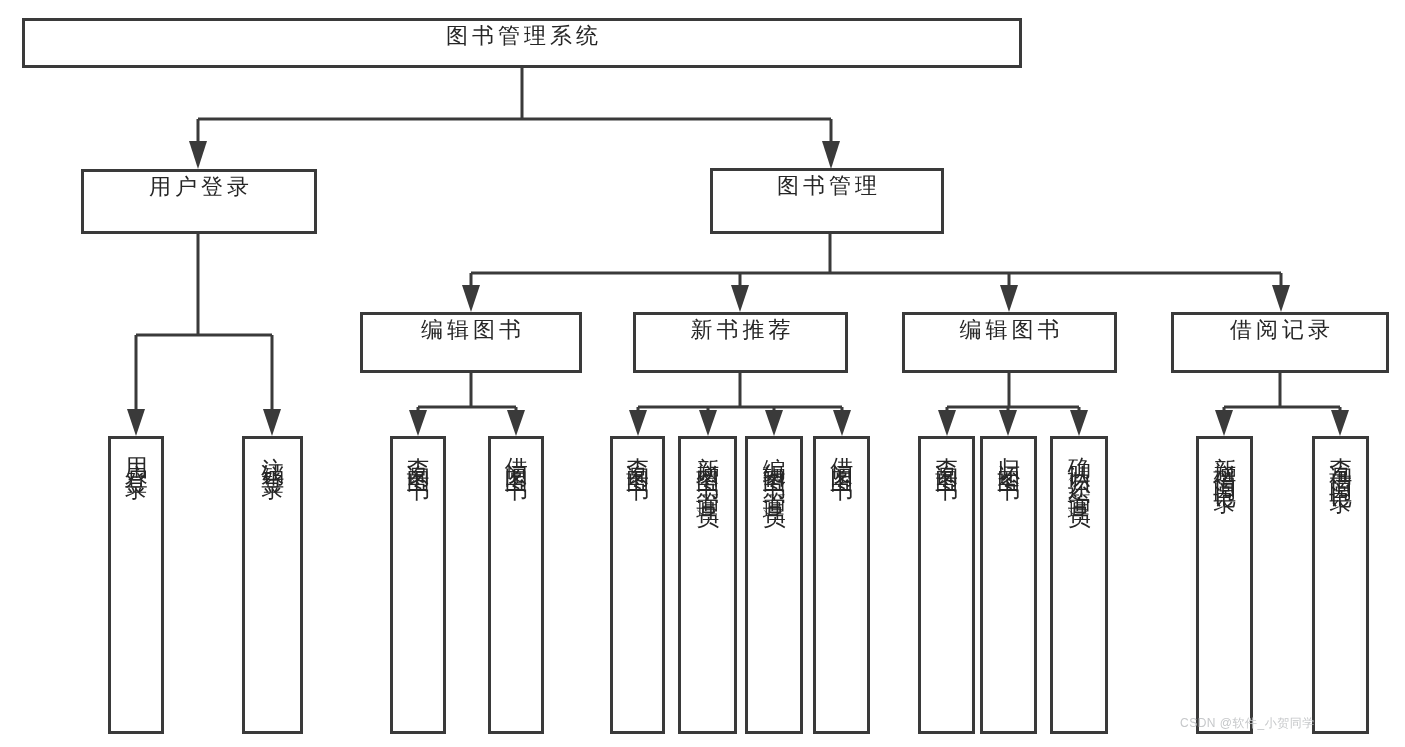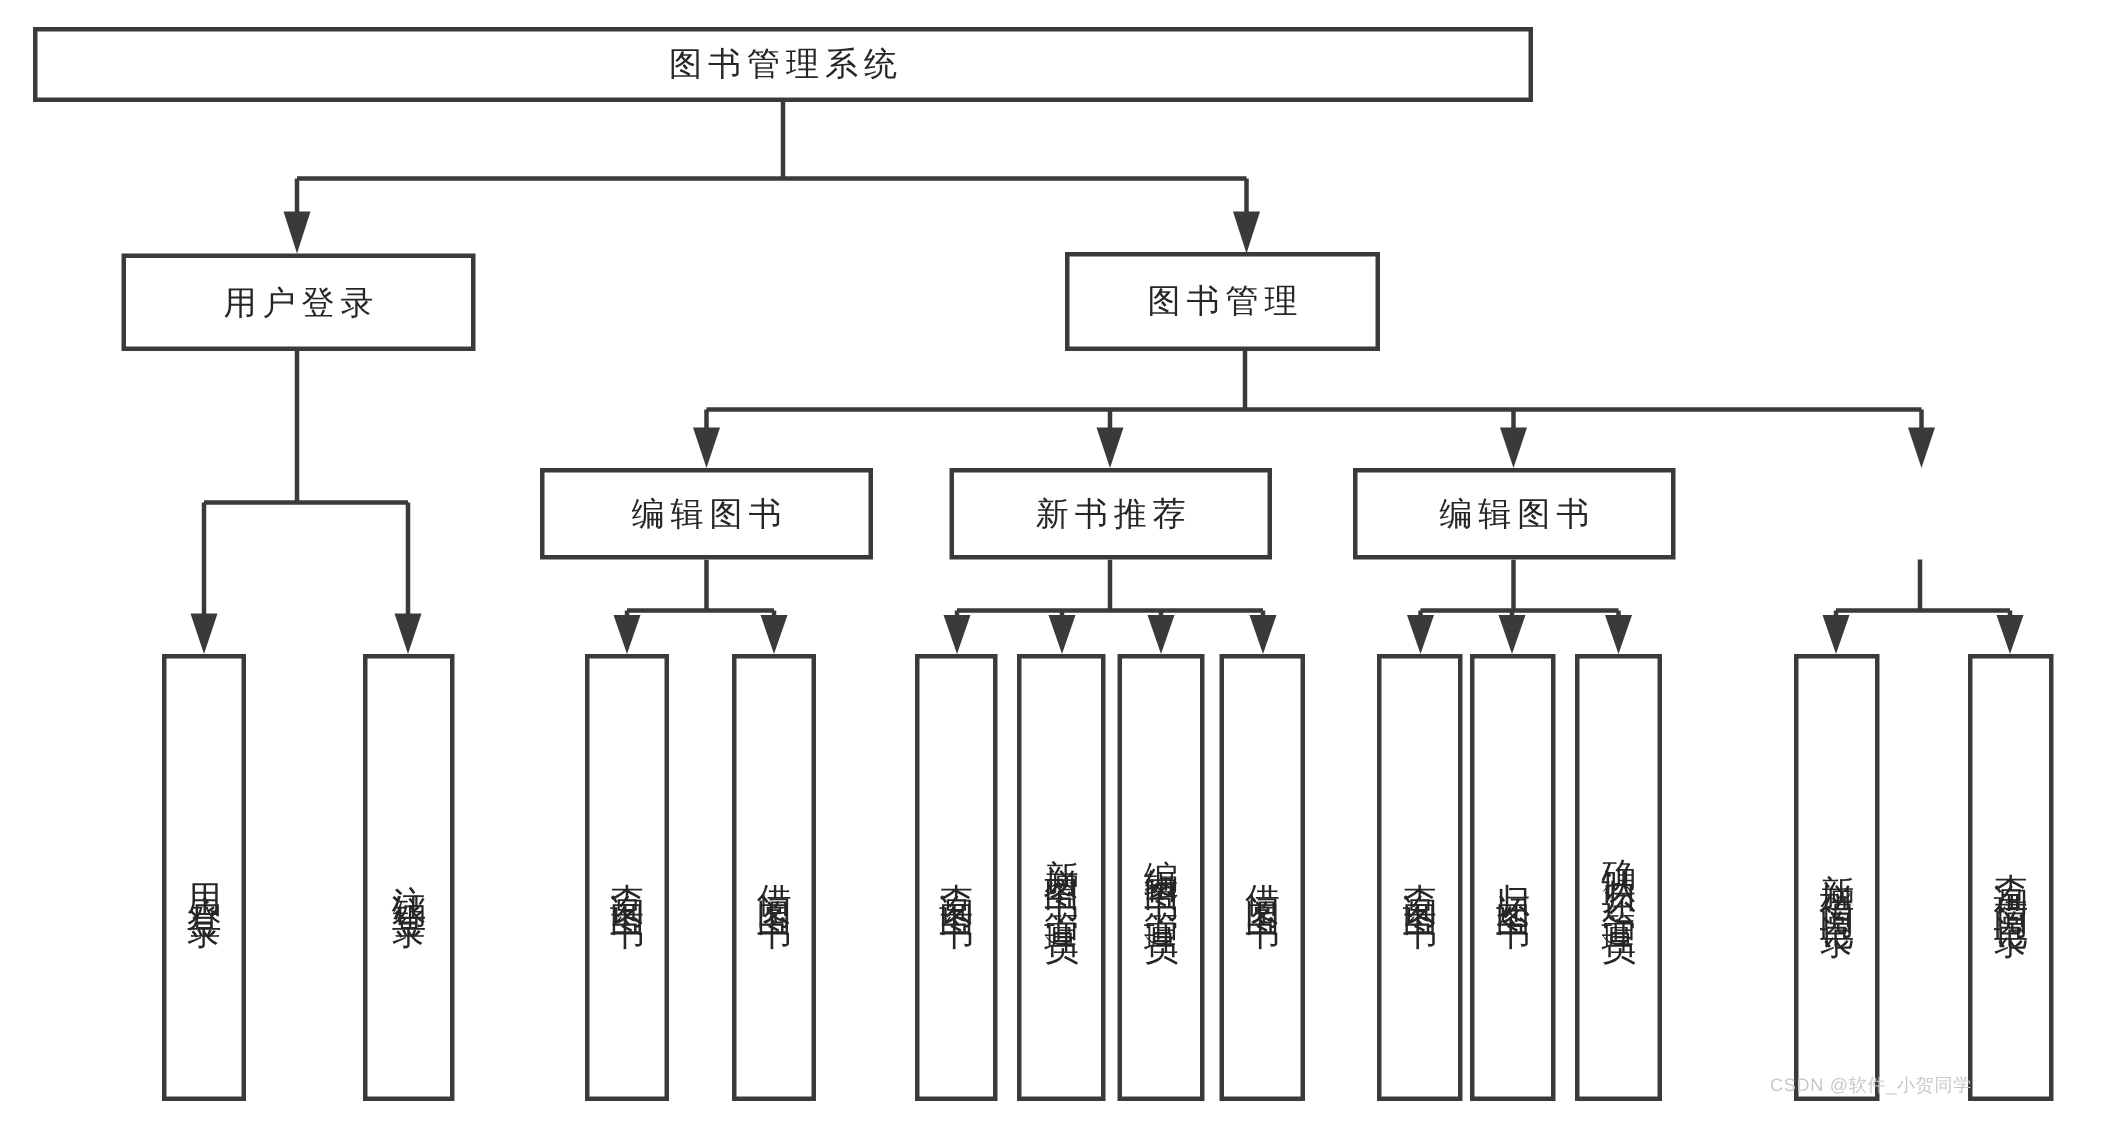--- a/index.html
+++ b/index.html
@@ -16,21 +16,21 @@
     left: 0; top: 0;
     width: 1405px;
     height: 747px;
   }
   .box {
     position: absolute;
     box-sizing: border-box;
     border: 3px solid #3a3a3a;
     background: #ffffff;
     display: flex;
-    align-items: center;
+    align-items: flex-start;
     justify-content: center;
     color: #262626;
   }
   .box .lbl {
     font-size: 22px;
     letter-spacing: 4px;
     white-space: nowrap;
     text-indent: 4px; 
   }
   .leaf .lbl {
@@ -91,32 +91,35 @@
     </g>
   </svg>
 
   <div class="box" style="left:22px; top:18px; width:1000px; height:50px">
     <span class="lbl">图书管理系统</span>
   </div>
 
   <div class="box" style="left:81px; top:169px; width:236px; height:65px">
     <span class="lbl">用户登录</span>
   </div>
-  <div class="box" style="left:710px; top:168px; width:210px; height:66px">
+  <div class="box" style="left:710px; top:168px; width:234px; height:66px">
     <span class="lbl">图书管理</span>
   </div>
 
   <div class="box" style="left:360px; top:312px; width:222px; height:61px">
     <span class="lbl">编辑图书</span>
   </div>
   <div class="box" style="left:633px; top:312px; width:215px; height:61px">
     <span class="lbl">新书推荐</span>
   </div>
   <div class="box" style="left:902px; top:312px; width:215px; height:61px">
     <span class="lbl">编辑图书</span>
+  </div>
+  <div class="box" style="left:1171px; top:312px; width:218px; height:61px">
+    <span class="lbl">借阅记录</span>
   </div>
 
   <div class="box leaf" style="left:108px; top:436px; width:56px; height:298px">
     <span class="lbl">用户登录</span>
   </div>
   <div class="box leaf" style="left:242px; top:436px; width:61px; height:298px">
     <span class="lbl">注销登录</span>
   </div>
 
   <div class="box leaf" style="left:390px; top:436px; width:56px; height:298px">

